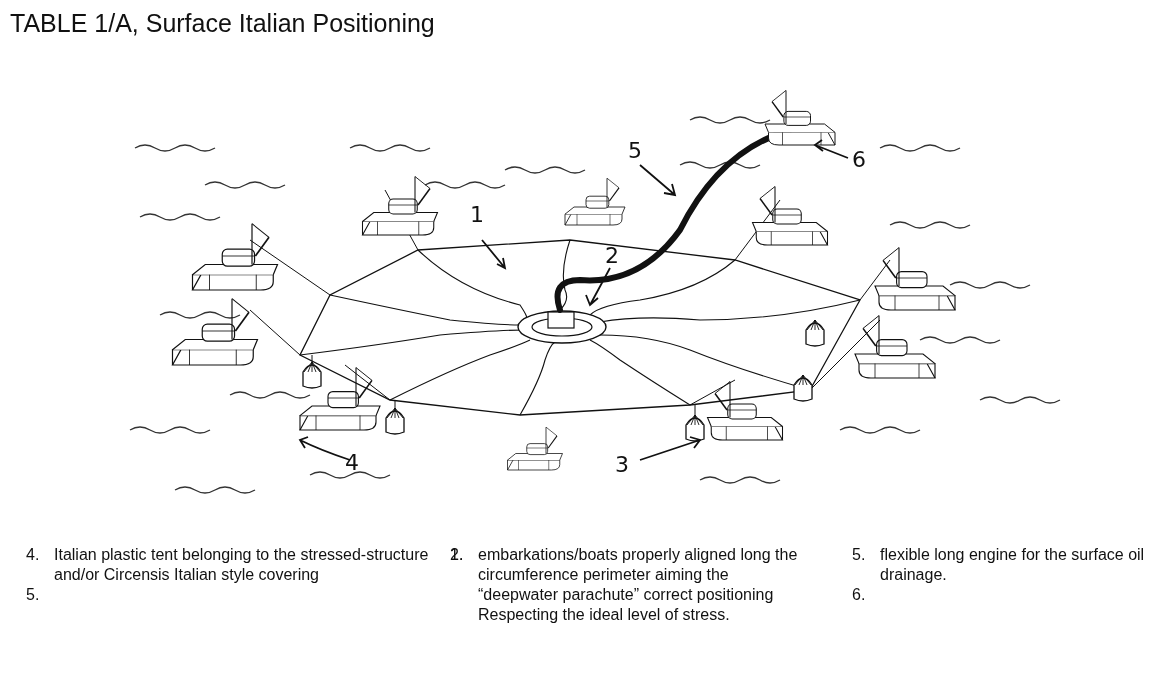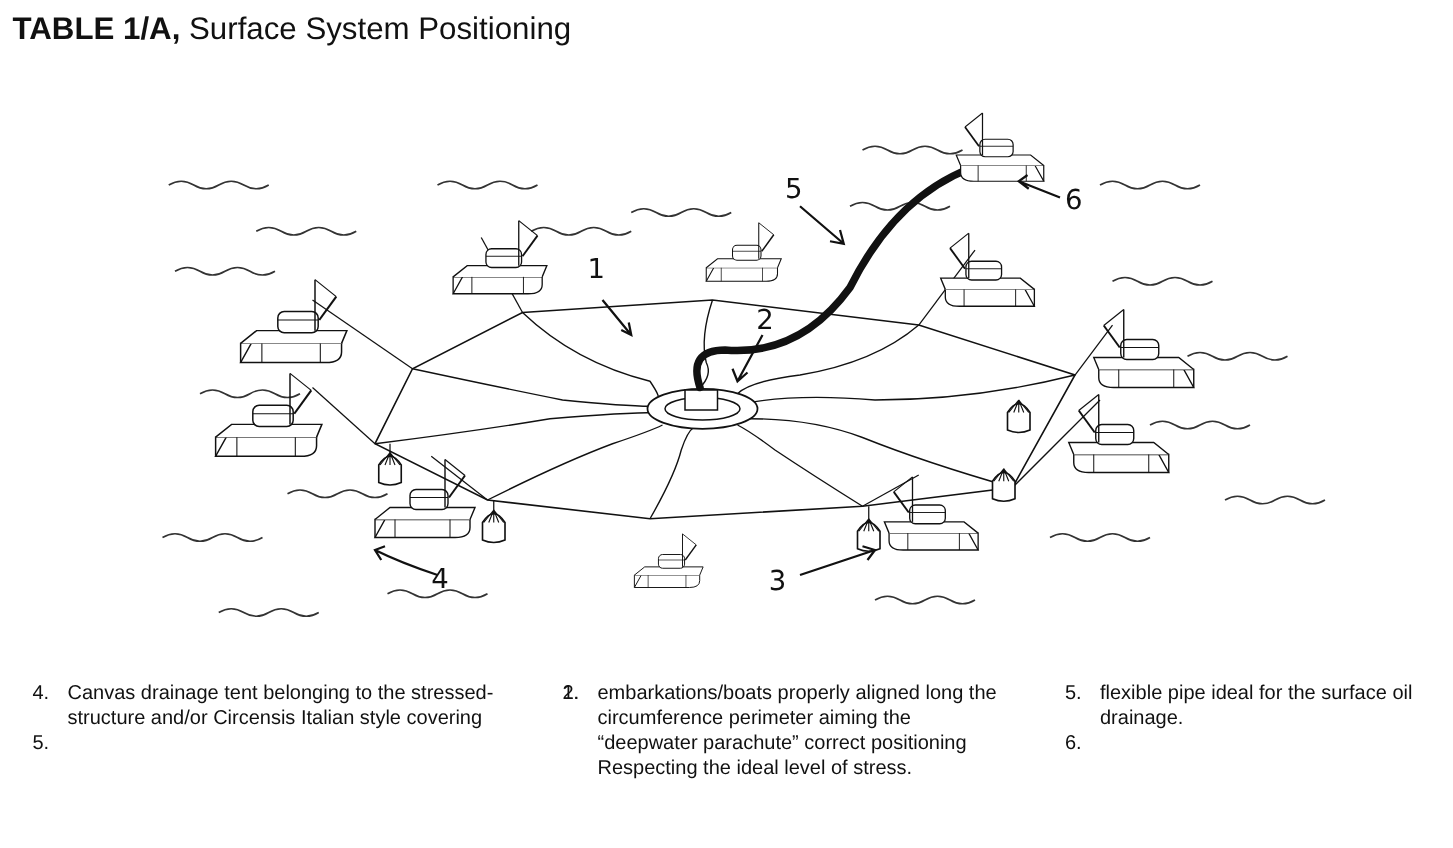--- a/index.html
+++ b/index.html
@@ -1,33 +1,33 @@
 <!DOCTYPE html>
 <html><head>
 <meta charset="utf-8">
 <style>
   html, body { margin:0; padding:0; background:#ffffff; }
   body { width:1162px; height:678px; position:relative; overflow:hidden; font-family:"Liberation Sans", sans-serif; color:#111; }
   .title { position:absolute; left:10px; top:8px; font-size:25px; line-height:30px; white-space:nowrap; }
-  .title .bold { font-weight:bold; }
+  .title .bold { font-weight:normal; }
   #diagram { position:absolute; left:0; top:50px; width:1162px; height:490px; }
   .legend-col { position:absolute; top:545px; font-size:16px; line-height:20px; }
   .legend-col ol { margin:0; padding:0; list-style:none; }
   .legend-col li { position:relative; padding-left:28px; }
   .legend-col li .num { position:absolute; left:0; top:0; }
   #col-a { left:26px; width:410px; }
   #col-b { left:450px; width:360px; }
   #col-c { left:852px; width:310px; }
   svg text { font-family:"DejaVu Sans", sans-serif; }
 </style>
 </head>
 <body>
 
 <div class="title">
-  <span class="bold">TABLE 1/A,</span><span> Surface System Positioning</span>
+  <span class="bold">TABLE 1/A,</span><span> Surface Italian Positioning</span>
 </div>
 
 <svg id="diagram" viewBox="0 50 1162 490" xmlns="http://www.w3.org/2000/svg">
   <defs>
     <g id="boat">
       <path d="M-50,0 L30,0 Q45,0 45,-10 L45,-18 L-40,-18 Z" fill="#fff" stroke="#111" stroke-width="1.4"></path>
       <path d="M-50,0 L-50,-18 L-40,-18" fill="none" stroke="#111" stroke-width="1.4"></path>
       <path d="M-50,-18 L-35,-30 L50,-30 L45,-18" fill="#fff" stroke="#111" stroke-width="1.4"></path>
       <rect x="-15" y="-48" width="38" height="20" rx="6" fill="#fff" stroke="#111" stroke-width="1.4"></rect>
       <line x1="-15" y1="-40" x2="23" y2="-40" stroke="#111" stroke-width="1"></line>
@@ -139,28 +139,28 @@
     <text x="605" y="263">2</text>
     <text x="615" y="472">3</text>
     <text x="345" y="470">4</text>
     <text x="628" y="158">5</text>
     <text x="852" y="167">6</text>
   </g>
 </svg>
 
 <div class="legend-col" id="col-a">
   <ol>
-    <li><span class="num">4.</span><span>Canvas drainage tent belonging to the stressed-structure and/or Circensis Italian style covering</span></li>
+    <li><span class="num">4.</span><span>Italian plastic tent belonging to the stressed-structure and/or Circensis Italian style covering</span></li>
     <li><span class="num">5.</span></li>
   </ol>
 </div>
 <div class="legend-col" id="col-b">
   <ol>
     <li><span class="num">1.</span></li>
     <li><span class="num">2.</span><span>embarkations/boats properly aligned long the circumference perimeter aiming the “deepwater parachute” correct positioning Respecting the ideal level of stress.</span></li>
   </ol>
 </div>
 <div class="legend-col" id="col-c">
   <ol>
-    <li><span class="num">5.</span><span>flexible pipe ideal for the surface oil drainage.</span></li>
+    <li><span class="num">5.</span><span>flexible long engine for the surface oil drainage.</span></li>
     <li><span class="num">6.</span></li>
   </ol>
 </div>
 
 </body></html>

